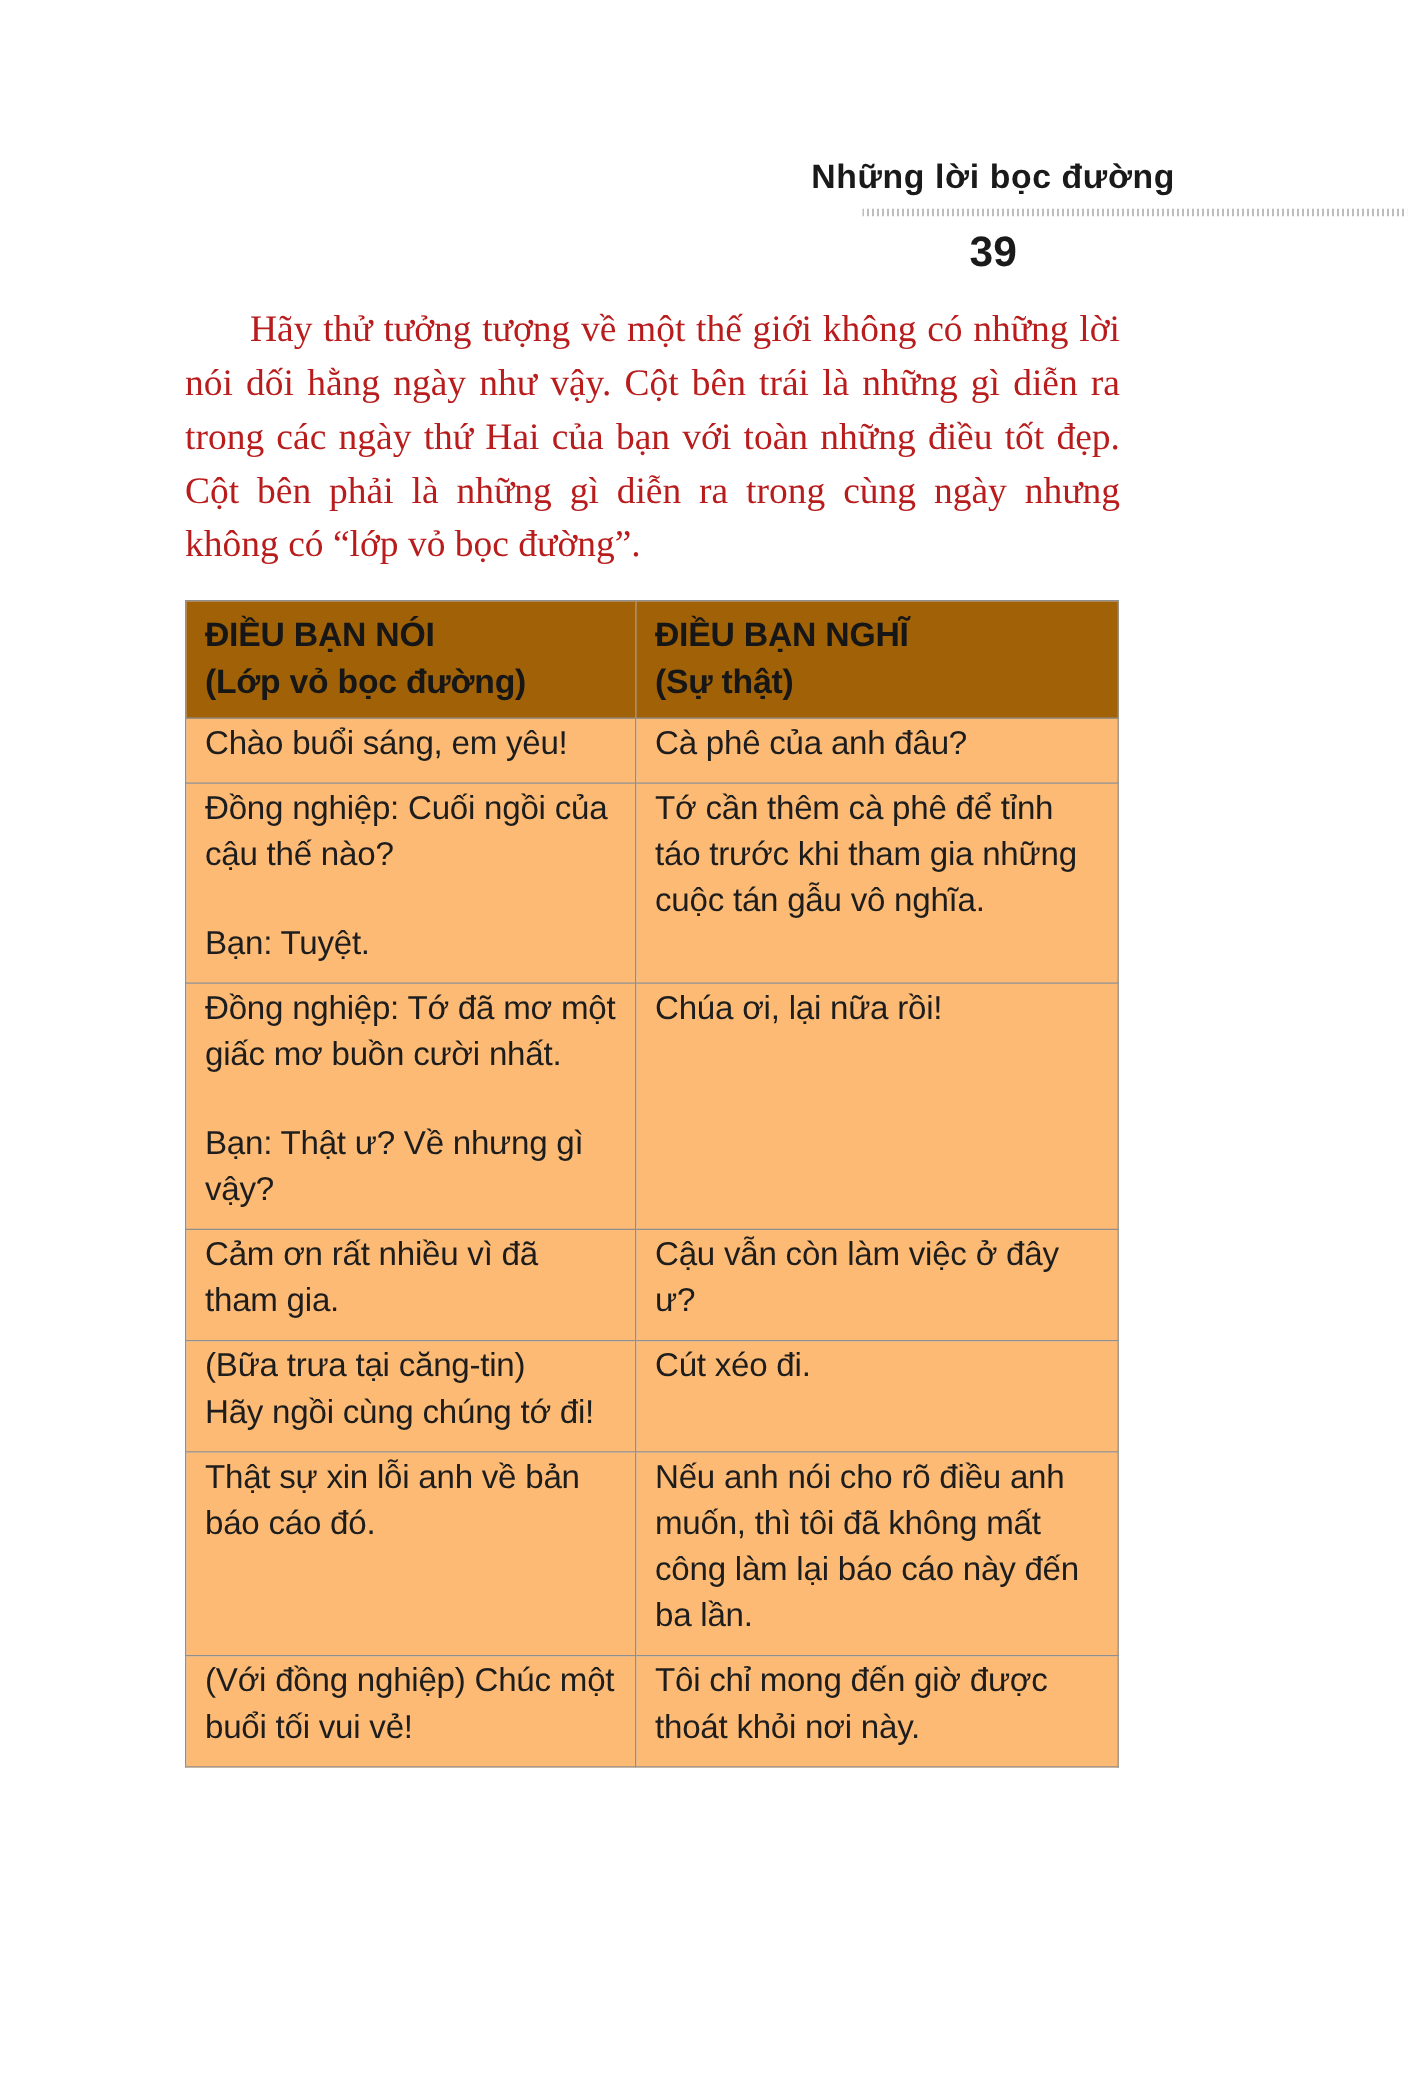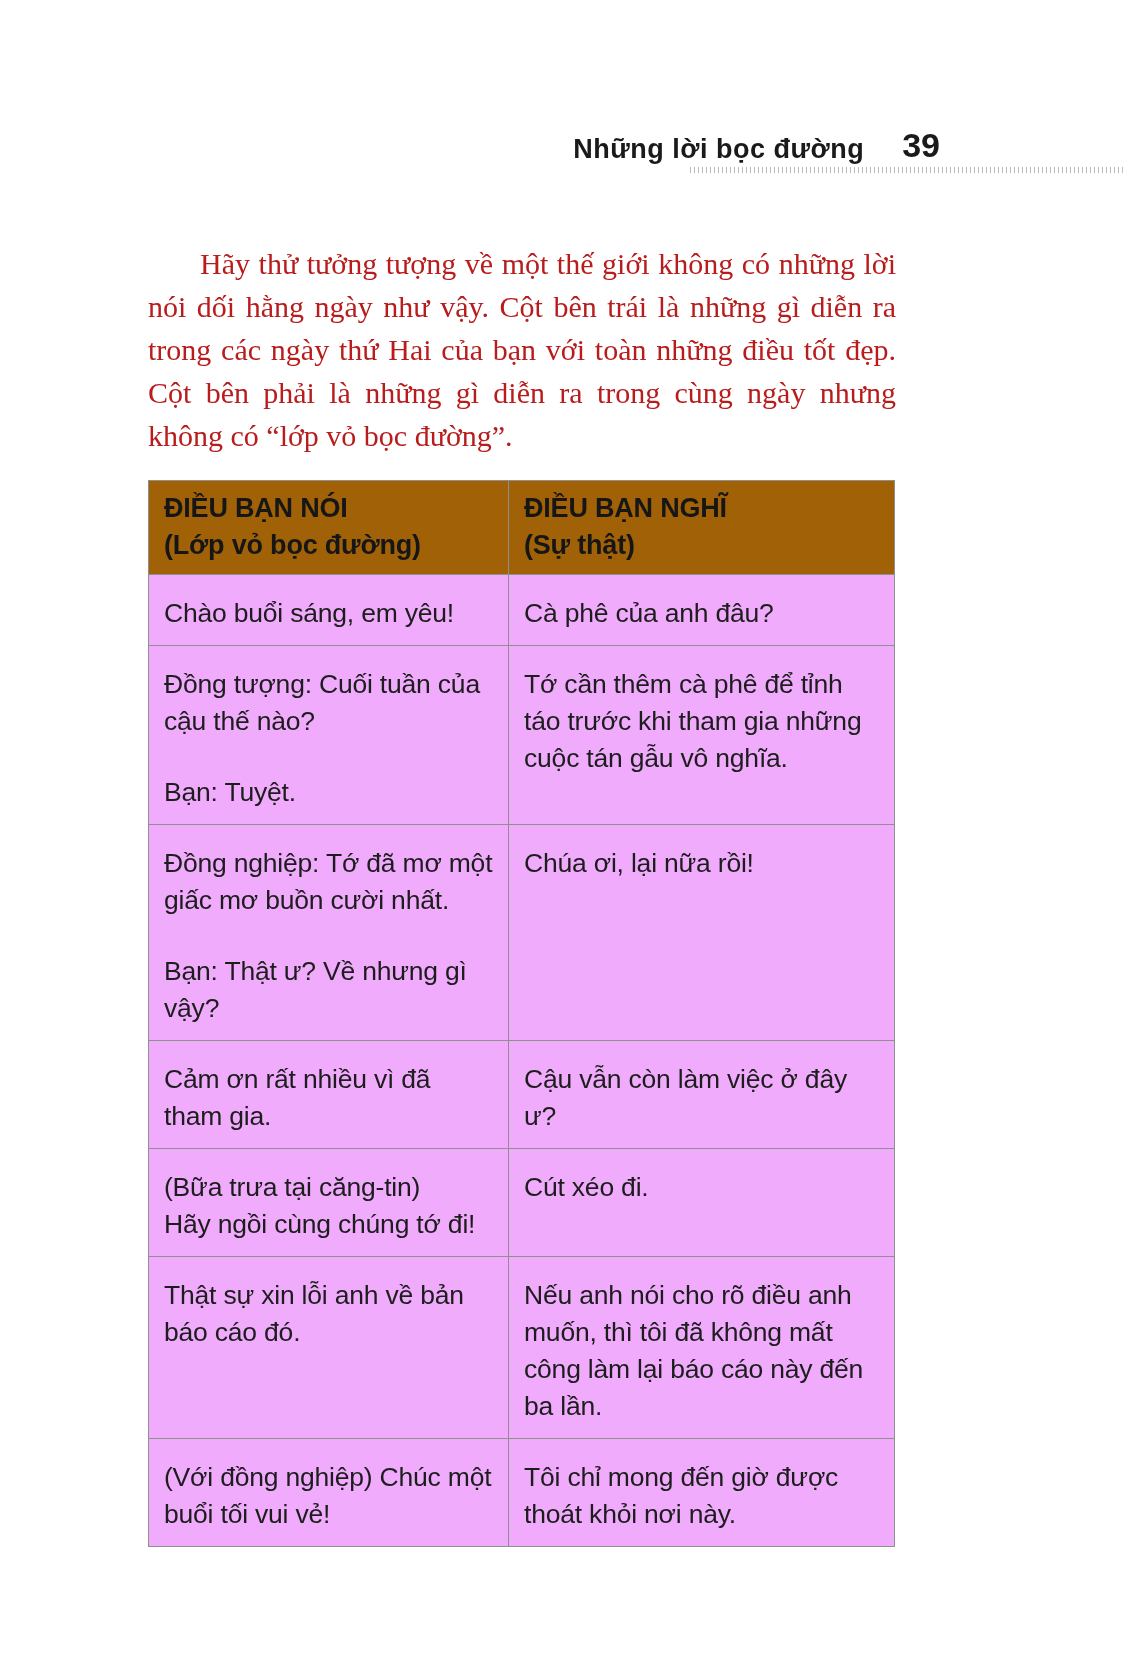--- a/index.html
+++ b/index.html
@@ -10,21 +10,21 @@
     background:#ffffff;
     overflow:hidden;
     color:#1c1c1c;
     font-family:"Liberation Sans", sans-serif;
   }
 
   
   .running-head {
     position:absolute;
     top:126px; right:186px;
-    display:flex; align-items:flex-end; gap:38px;
+    display:flex; align-items:center; gap:26px;flex-direction:column;
   }
   .running-title {
     font-weight:700;
     font-size:27px;
     letter-spacing:0.5px;
     color:#1a1a1a;
     white-space:nowrap;
   }
   .page-number {
     font-size:34px;
@@ -70,26 +70,26 @@
     background:#a16207;
     padding:9px 15px 10px;
     font-size:27px;
     line-height:37px;
     font-weight:700;
     letter-spacing:-0.2px;
     color:#161616;
   }
   table.compare th .col-subtitle { font-weight:700; }
   table.compare td {
-    padding:20px 15px 13px;
+    padding:1px 15px 13px;
     font-size:26.5px;
     line-height:37px;
     letter-spacing:-0.2px;
     color:#1d1d1d;
-    background:#f0abfc;
+    background:#fdba74;
   }
   table.compare td p {
     margin:0;
     white-space:pre-line;
   }
   table.compare td p + p { margin-top:34px; }
 </style>
 </head>
 <body>
 
@@ -124,21 +124,21 @@
         <tr>
           <td>
             <p>Chào buổi sáng, em yêu!</p>
           </td>
           <td>
             <p>Cà phê của anh đâu?</p>
           </td>
         </tr>
         <tr>
           <td>
-            <p>Đồng tượng: Cuối tuần của cậu thế nào?</p>
+            <p>Đồng nghiệp: Cuối ngồi của cậu thế nào?</p>
             <p>Bạn: Tuyệt.</p>
           </td>
           <td>
             <p>Tớ cần thêm cà phê để tỉnh táo trước khi tham gia những cuộc tán gẫu vô nghĩa.</p>
           </td>
         </tr>
         <tr>
           <td>
             <p>Đồng nghiệp: Tớ đã mơ một giấc mơ buồn cười nhất.</p>
             <p>Bạn: Thật ư? Về nhưng gì vậy?</p>

